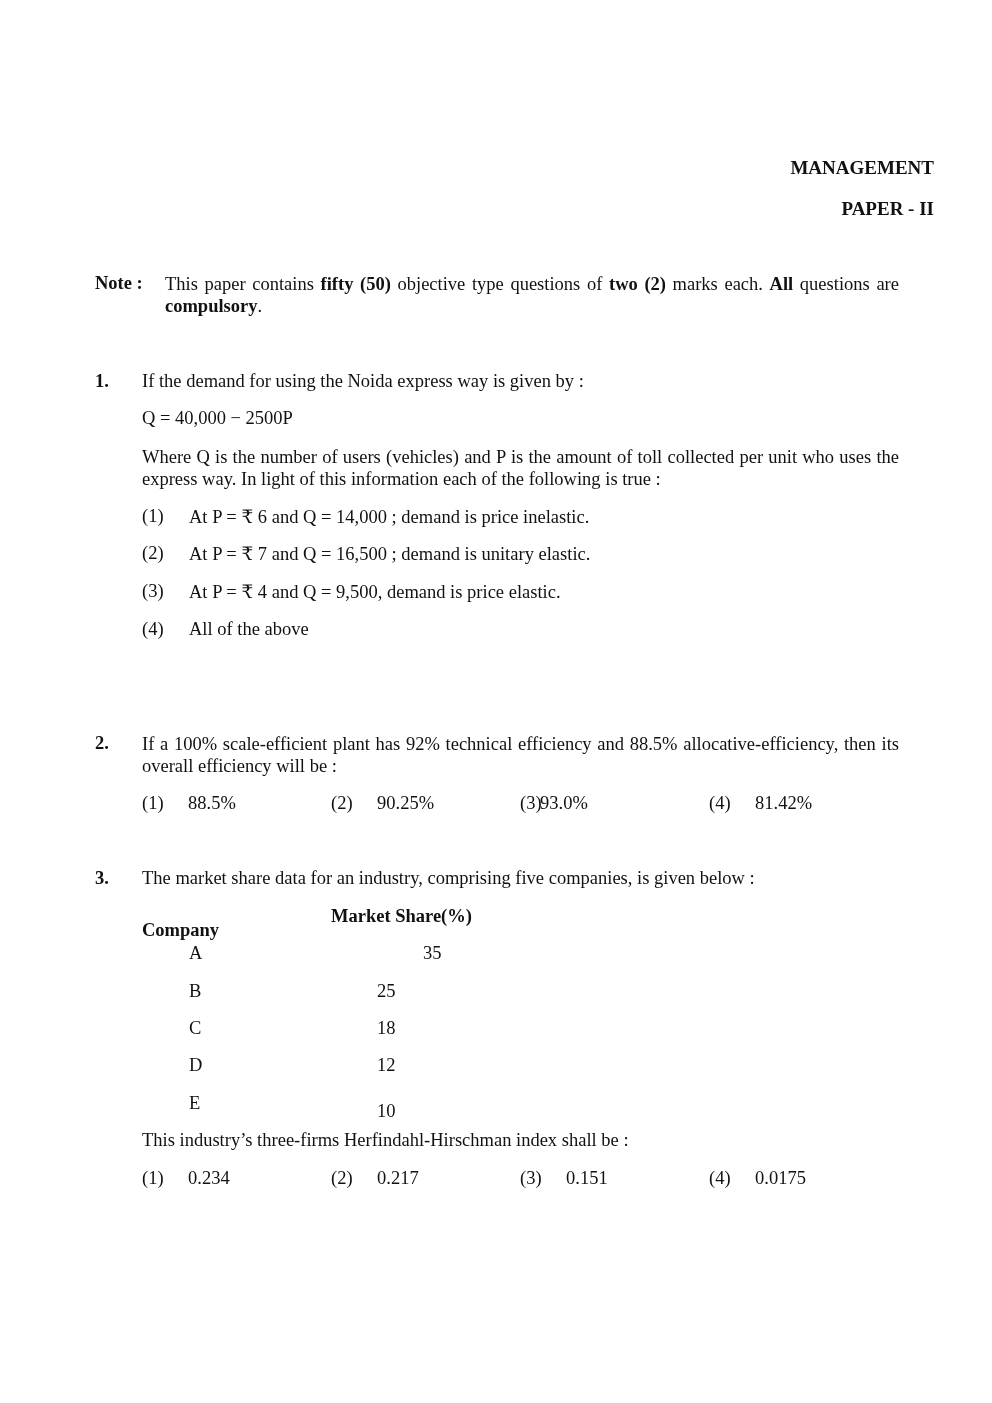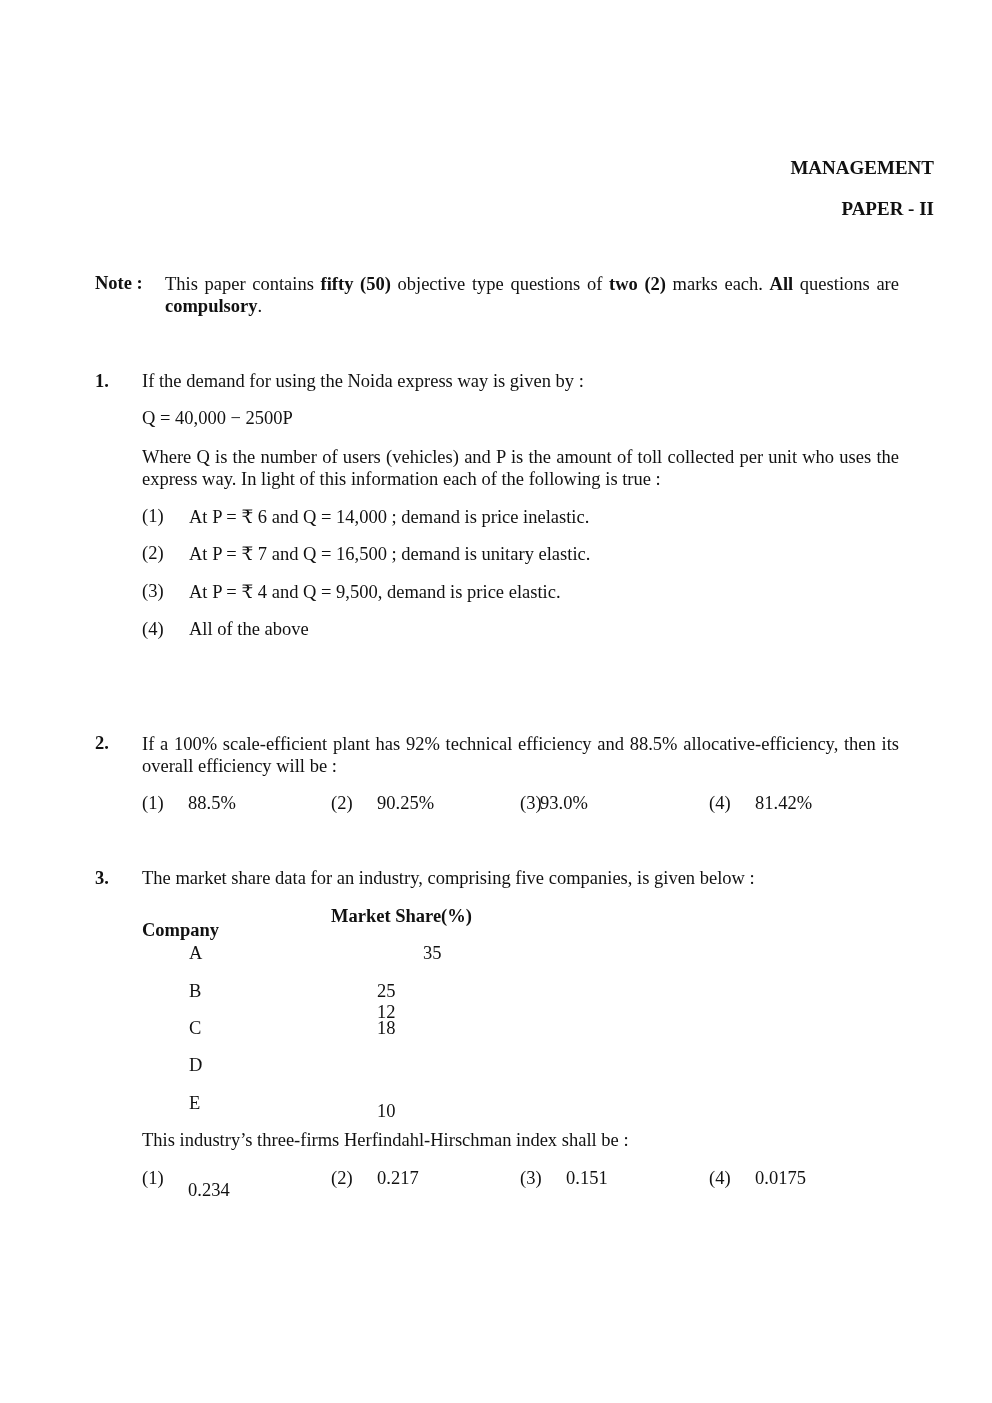--- a/index.html
+++ b/index.html
@@ -64,28 +64,28 @@
     <div class="abs bold" style="left:142px; top:906px;margin-top:14px;">Company</div>
     <div class="abs bold" style="left:331px; top:906px;">Market  Share(%)</div>
 
     <div class="abs" style="left:189px; top:943px;">A</div>
     <div class="abs" style="left:377px; top:943px;margin-left:46px;">35</div>
     <div class="abs" style="left:189px; top:981px;">B</div>
     <div class="abs" style="left:377px; top:981px;">25</div>
     <div class="abs" style="left:189px; top:1018px;">C</div>
     <div class="abs" style="left:377px; top:1018px;">18</div>
     <div class="abs" style="left:189px; top:1055px;">D</div>
-    <div class="abs" style="left:377px; top:1002px;">12</div>
+    <div class="abs" style="left:377px; top:1055px;">12</div>
     <div class="abs" style="left:189px; top:1093px;">E</div>
     <div class="abs" style="left:377px; top:1093px;margin-top:8px;">10</div>
   </div>
 
   <div class="abs txt" style="top:1130px;">This industry’s three-firms Herfindahl-Hirschman index shall be :</div>
 
   <div class="abs" style="left:142px; top:1168px;">(1)</div>
-  <div class="abs" style="left:188px; top:1168px;margin-top:12px;">0.234</div>
+  <div class="abs" style="left:188px; top:1168px;">0.234</div>
   <div class="abs" style="left:331px; top:1168px;">(2)</div>
   <div class="abs" style="left:377px; top:1168px;">0.217</div>
   <div class="abs" style="left:520px; top:1168px;">(3)</div>
   <div class="abs" style="left:566px; top:1168px;">0.151</div>
   <div class="abs" style="left:709px; top:1168px;">(4)</div>
   <div class="abs" style="left:755px; top:1168px;">0.0175</div>
 </div>
 
 </body></html>

